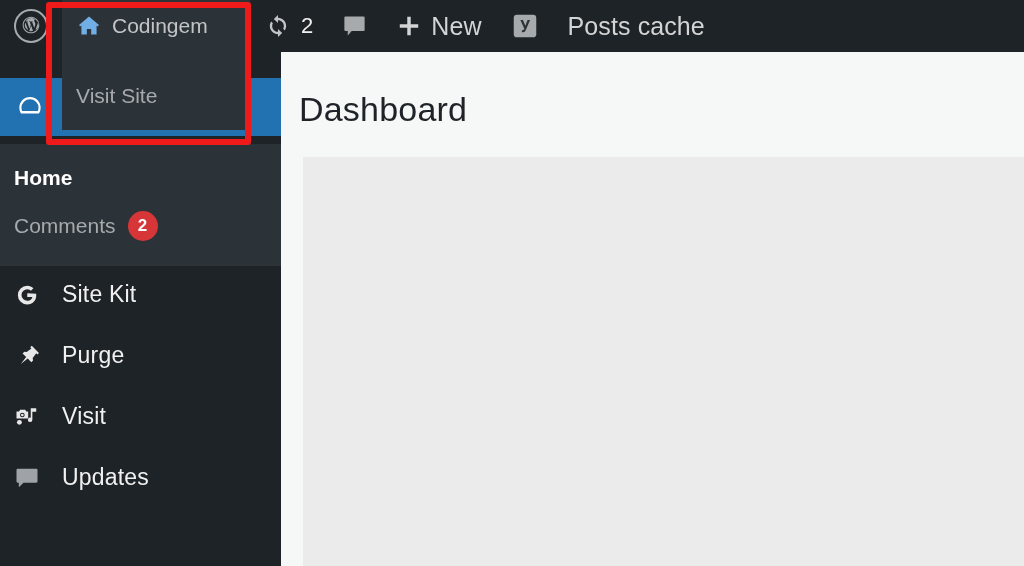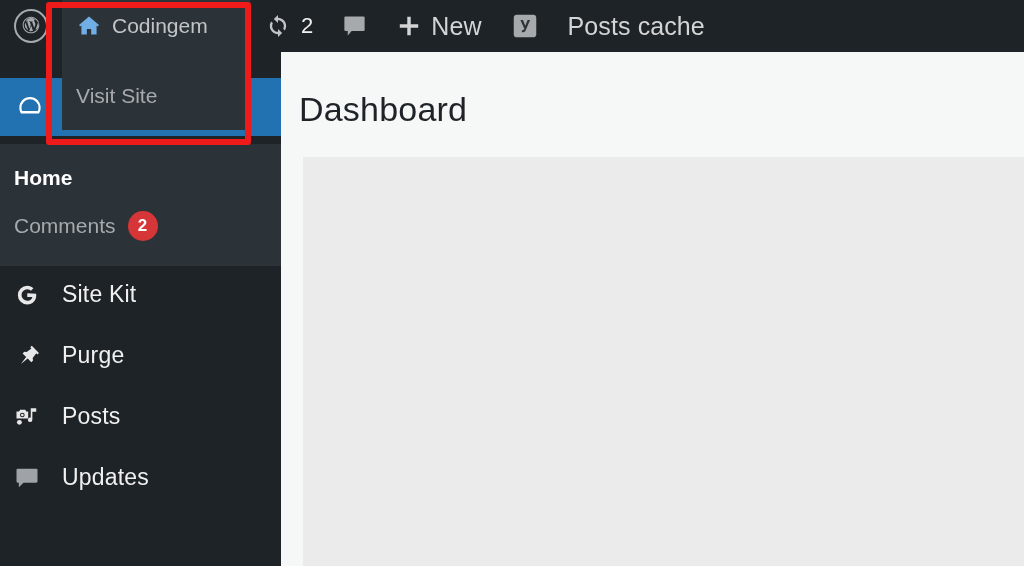--- a/index.html
+++ b/index.html
@@ -331,21 +331,21 @@
       <div class="menu-item">
         <span class="mi-icon">
           <svg width="28" height="28" viewBox="0 0 24 24" fill="#e8e8e9" aria-hidden="true">
             <path d="M3 7.2h2.2l.9-1.5h4.4l.9 1.5H13v6.0H3z"></path>
             <circle cx="8" cy="10.3" r="2.0" fill="#1d2327"></circle>
             <circle cx="8" cy="10.3" r="1.15"></circle>
             <path d="M15.2 4.6v8.0a1.9 1.9 0 1 0 1.4 1.82V7.4h3.3V4.6z"></path>
             <circle cx="5.5" cy="16.6" r="2.1"></circle>
           </svg>
         </span>
-        <span class="mi-label">Posts</span>
+        <span class="mi-label">Visit</span>
       </div>
 
 
       <div class="menu-item">
         <span class="mi-icon">
           <svg width="28" height="28" viewBox="0 0 24 24" fill="#9fa3a7" aria-hidden="true">
             <path d="M4 4h16a1 1 0 0 1 1 1v10a1 1 0 0 1-1 1H9l-4 4v-4H4a1 1 0 0 1-1-1V5a1 1 0 0 1 1-1z"></path>
           </svg>
         </span>
         <span class="mi-label">Updates</span>

